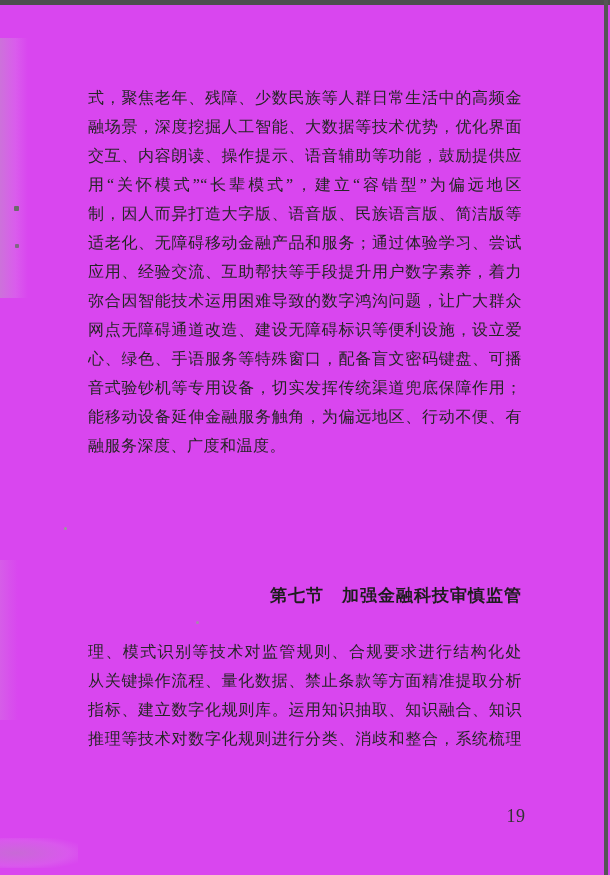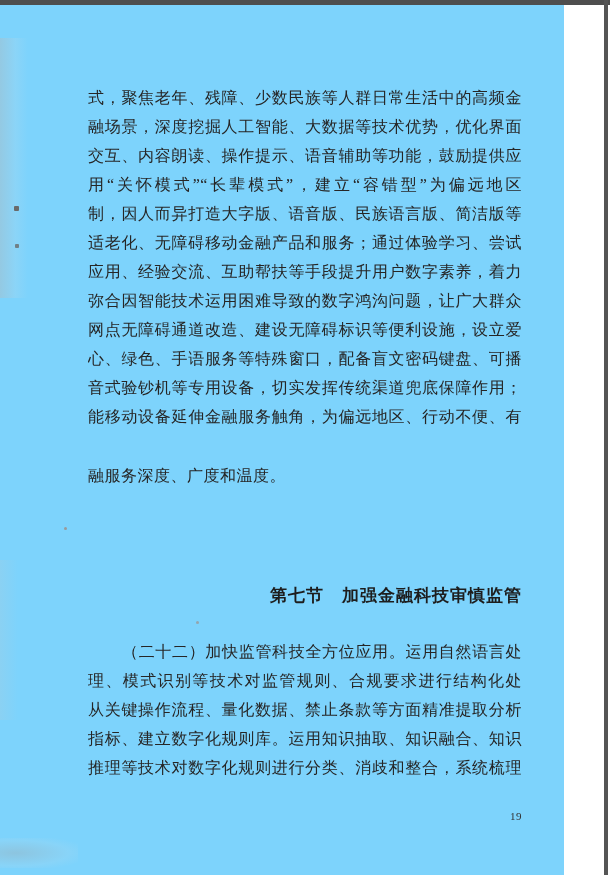--- a/index.html
+++ b/index.html
@@ -4,22 +4,22 @@
 <style>
   html, body { margin: 0; padding: 0; }
   body {
     width: 610px; height: 875px;
     background: #ffffff;
     font-family: "Liberation Serif", "DejaVu Serif", serif;
     overflow: hidden;
   }
   .page {
     position: relative;
-    width: 564px; height: 875px;
-    background: #7dd3fc;
+    width: 610px; height: 875px;
+    background: #d946ef;
   }
   
   .border-top {
     position: absolute; left: 0; top: 0;
     width: 610px; height: 5px;
     background: #4e4e4e;
   }
   .border-right {
     position: absolute; left: 604px; top: 0;
     width: 4px; height: 875px;
@@ -54,34 +54,34 @@
   .para2 { top: 637px; }
   .line {
     height: 29px; line-height: 29px;
     font-size: 16px;
     text-align: justify;
     text-align-last: justify;
     text-justify: inter-character;
     overflow: hidden;
     letter-spacing: 0.5px;
   }
-  .line.short { text-align-last: left; margin-top: 30px; }
+  .line.short { text-align-last: left; }
   .line.indent { text-indent: 34px; }
   .heading {
     position: absolute; left: 88px; top: 581px;
     width: 434px; height: 29px; line-height: 29px;
     font-size: 17px; font-weight: bold;
     color: #1d1d1d;
     text-align: right;
     letter-spacing: 1px;
   }
   .page-num {
     position: absolute; left: 503px; top: 806px;
     width: 26px; height: 20px; line-height: 20px;
-    font-size: 11px; color: #333333;
+    font-size: 18px; color: #333333;
     text-align: center;
     letter-spacing: 0.5px;
   }
 </style>
 </head>
 <body>
 
 <div class="page">
 
   <div class="border-top"></div>
@@ -106,21 +106,20 @@
     <div class="line">网点无障碍通道改造、建设无障碍标识等便利设施，设立爱</div>
     <div class="line">心、绿色、手语服务等特殊窗口，配备盲文密码键盘、可播</div>
     <div class="line">音式验钞机等专用设备，切实发挥传统渠道兜底保障作用；</div>
     <div class="line">能移动设备延伸金融服务触角，为偏远地区、行动不便、有</div>
     <div class="line short">融服务深度、广度和温度。</div>
   </div>
 
   <div class="heading">第七节　加强金融科技审慎监管</div>
 
   <div class="textcol para2">
-    <div class="line indent">（二十二）加快监管科技全方位应用。运用自然语言处</div>
     <div class="line">理、模式识别等技术对监管规则、合规要求进行结构化处理，</div>
     <div class="line">从关键操作流程、量化数据、禁止条款等方面精准提取分析</div>
     <div class="line">指标、建立数字化规则库。运用知识抽取、知识融合、知识</div>
     <div class="line">推理等技术对数字化规则进行分类、消歧和整合，系统梳理</div>
   </div>
 
   <div class="page-num">19</div>
 
 </div>
 

